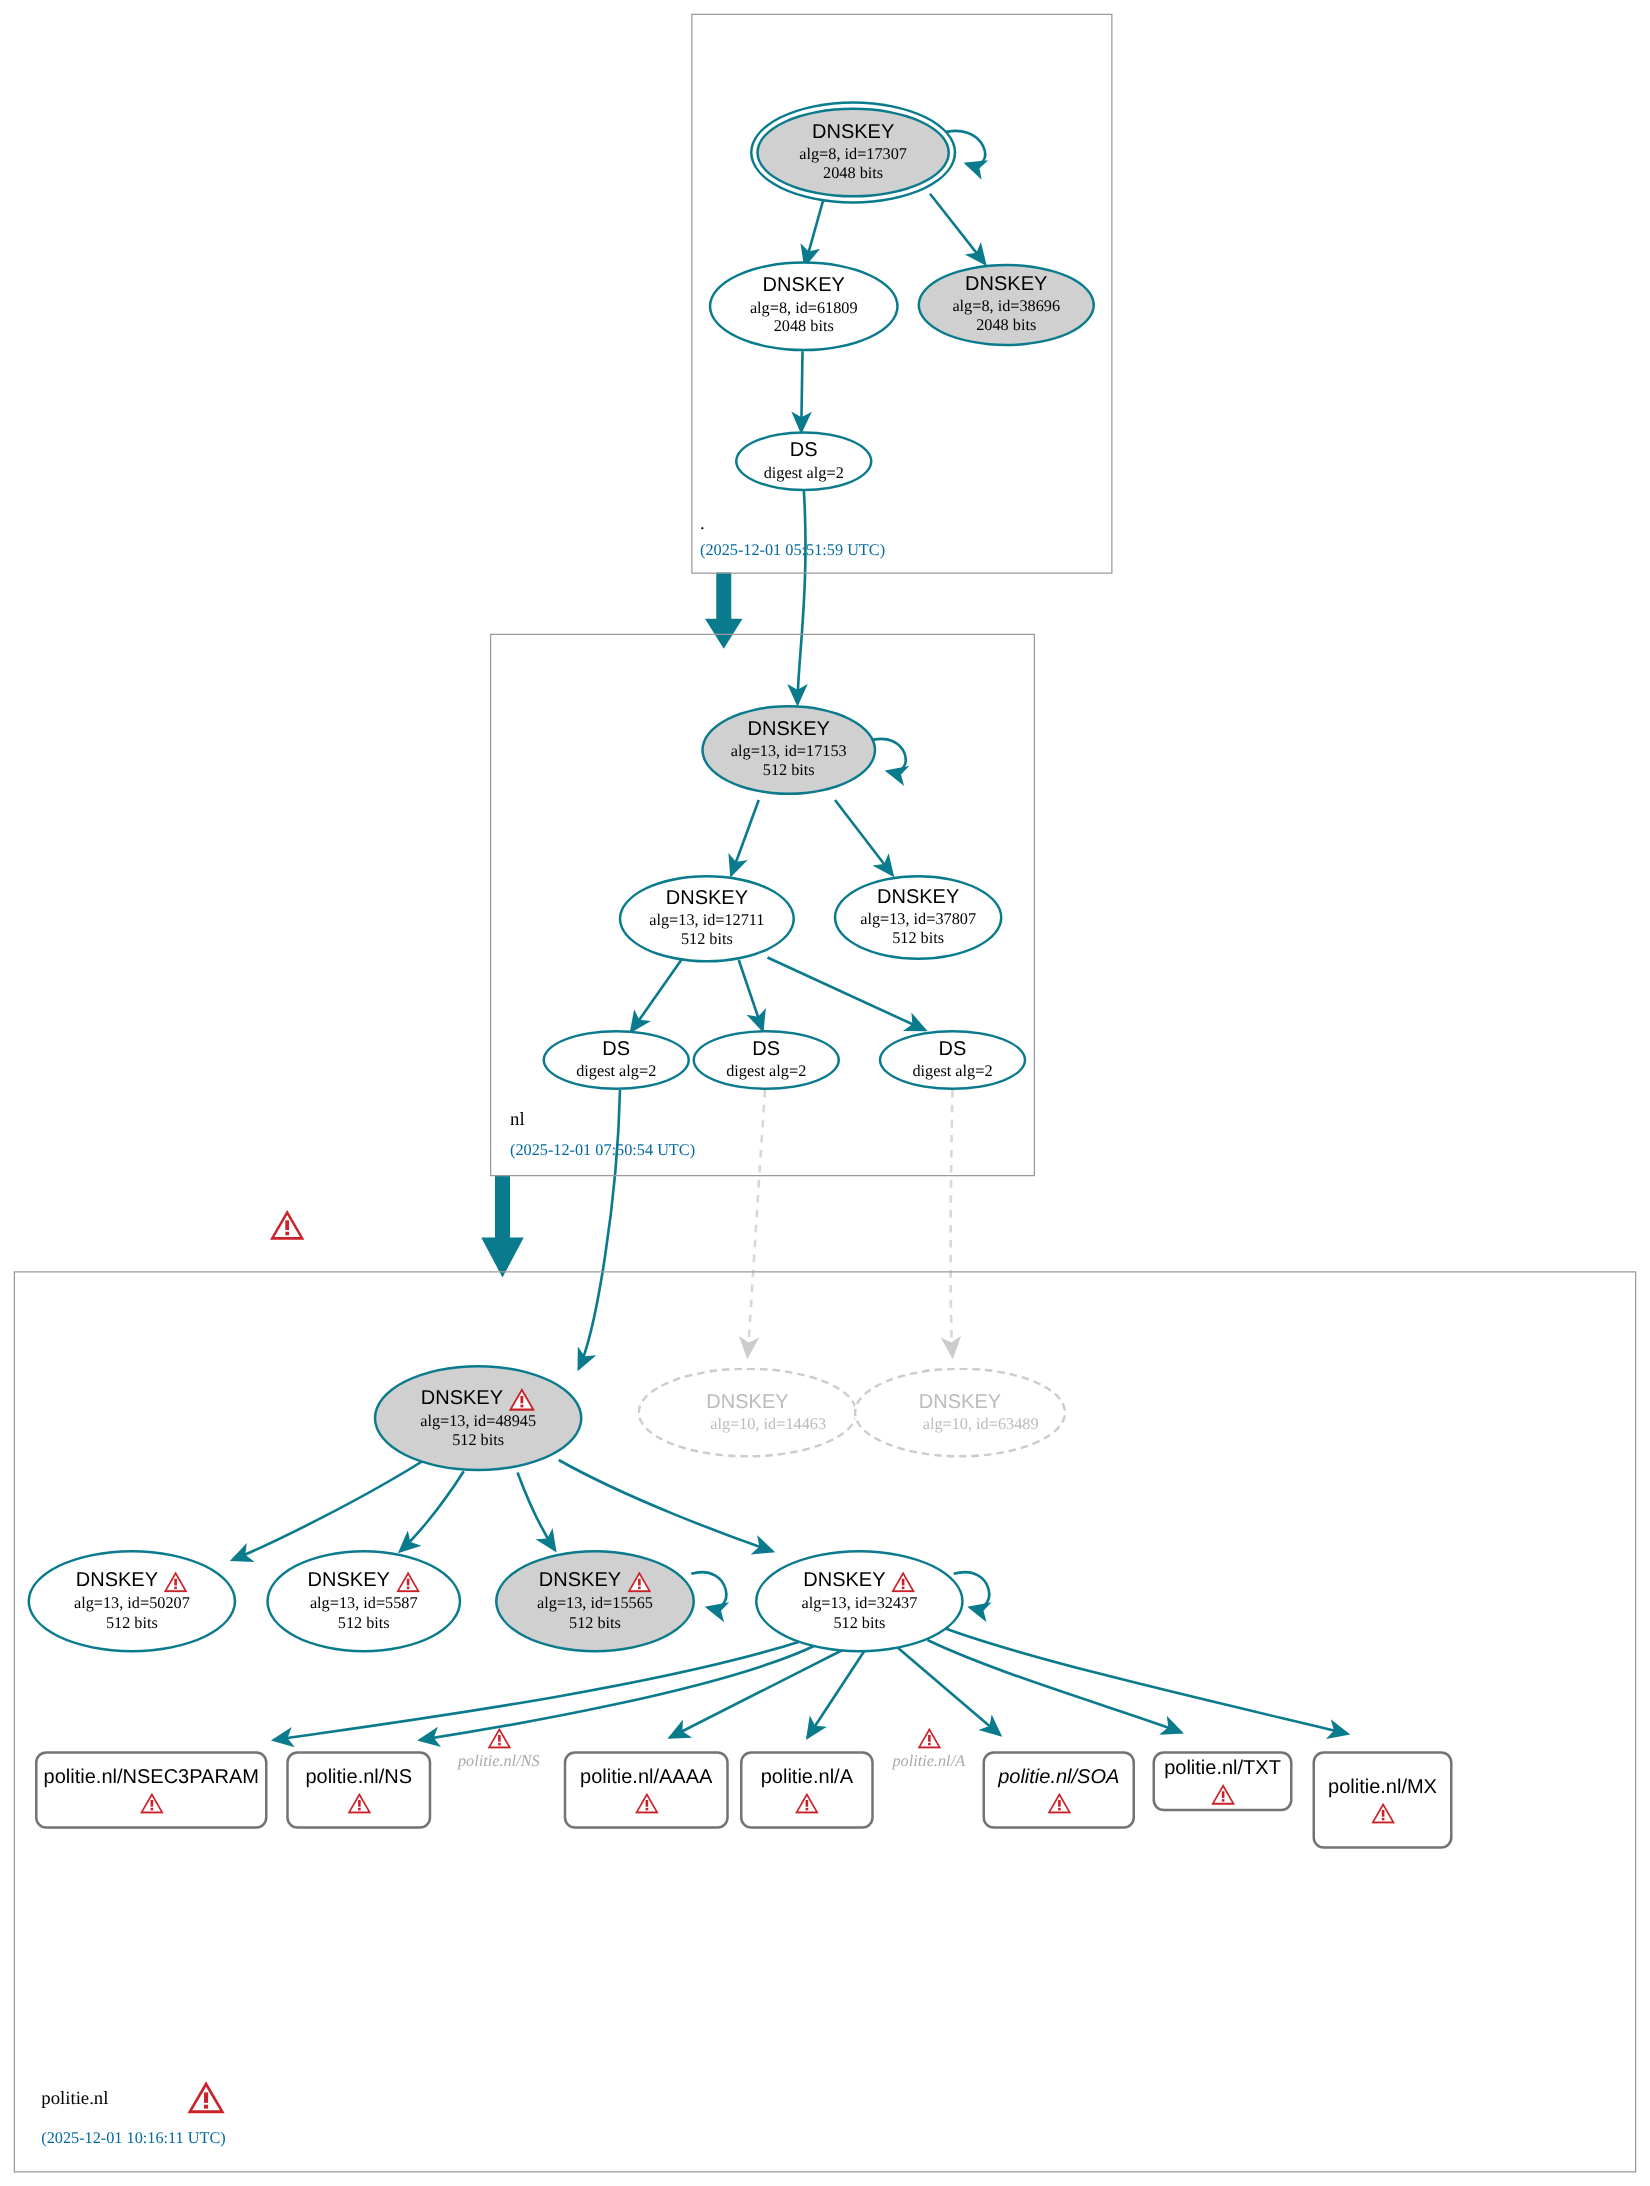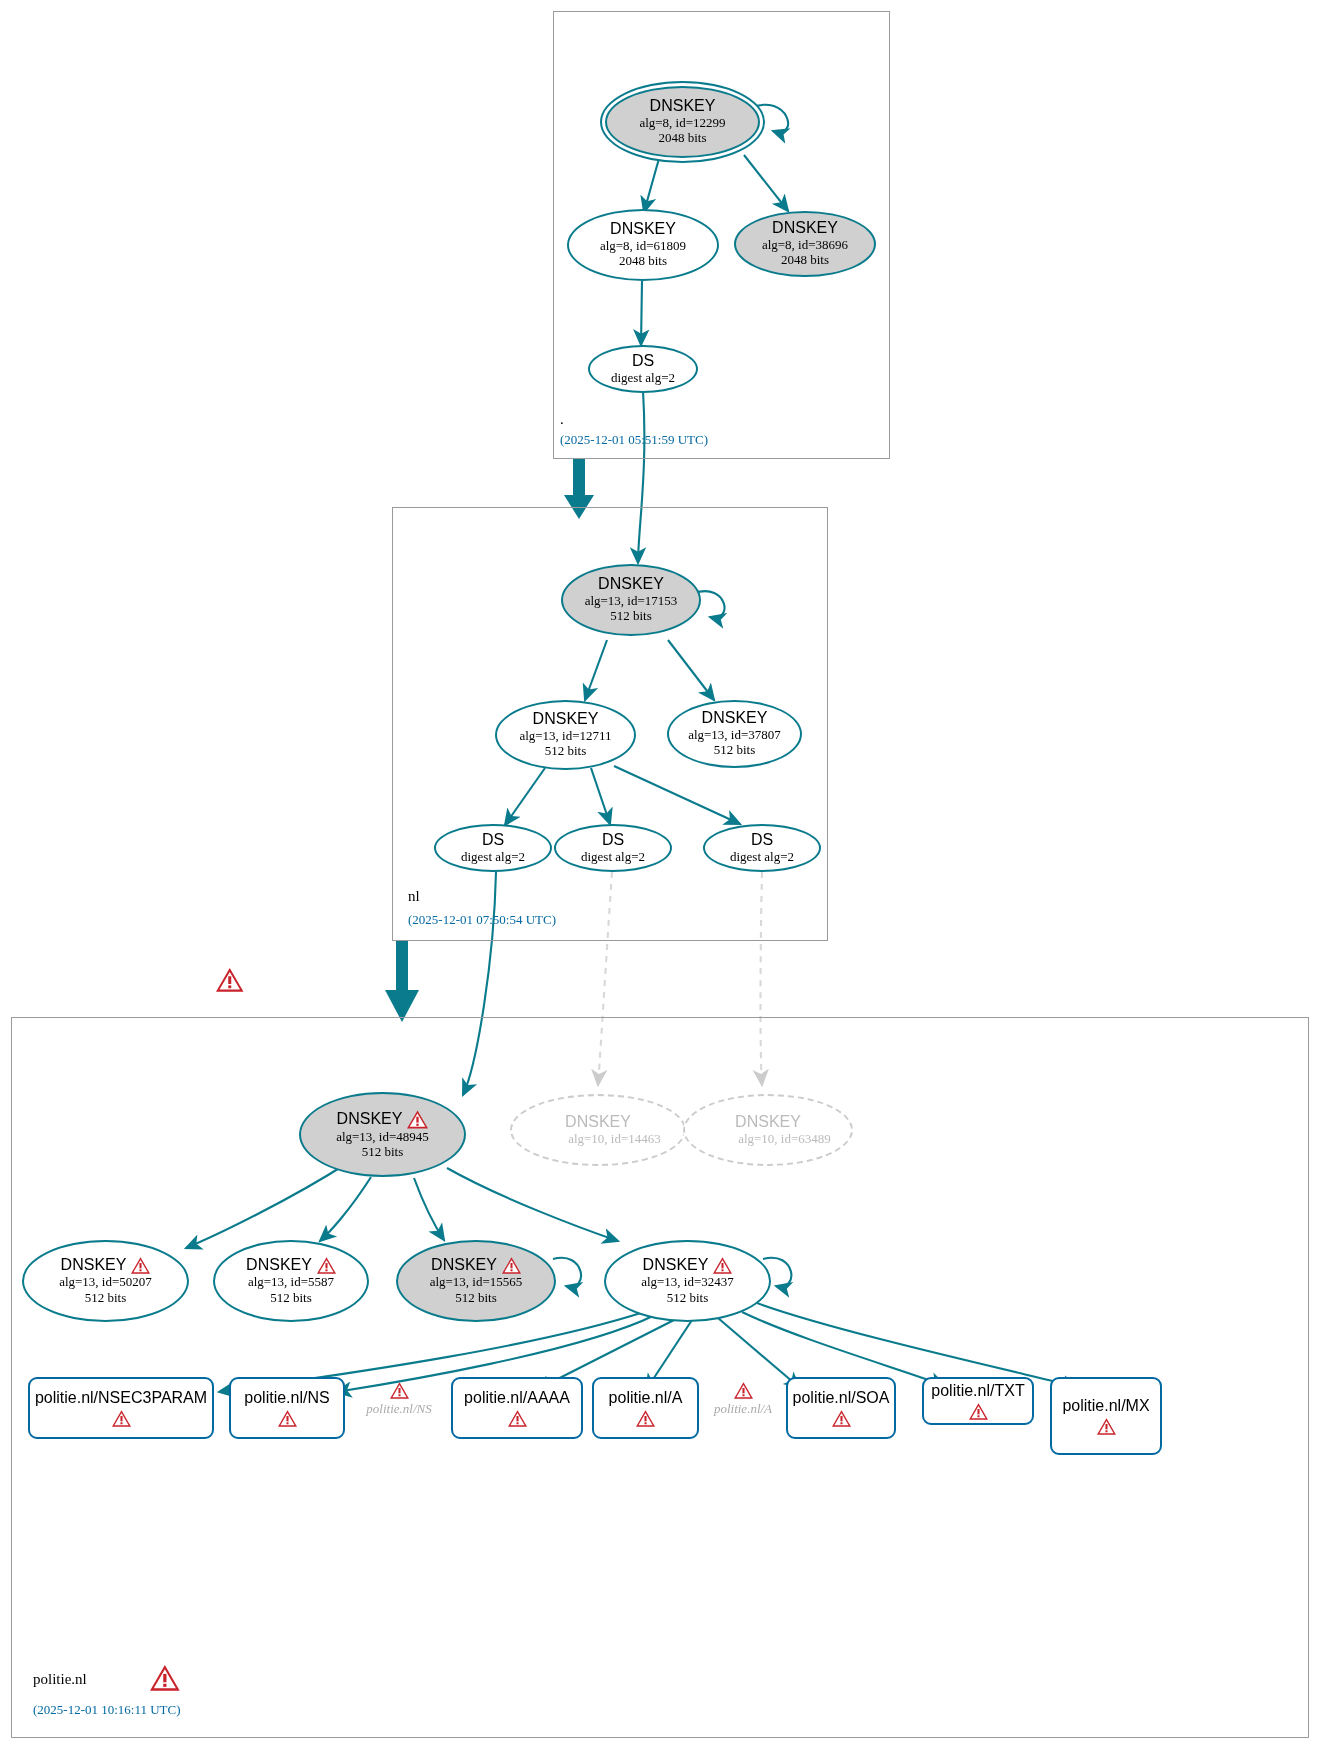--- a/index.html
+++ b/index.html
@@ -65,23 +65,24 @@
   .ellipse.dashed {
     border: 2px dashed #cccccc;
     background: #ffffff;
   }
   .ellipse.double {
     border: 2px solid #0a7b8c;
     background: #d0d0d0;
     box-shadow: 0 0 0 3px #ffffff, 0 0 0 5px #0a7b8c;
   }
   .rrset {
-    border: 2px solid #0369a1;
+    border: 2px solid #737373;
     border-radius: 9px;
     background: #ffffff;
+    margin-top: 24px;
   }
   .n-title {
     font-family: "Liberation Sans", sans-serif;
     font-size: 16px;
     color: #000000;
     line-height: 1.05;
     display: flex;
     align-items: center;
     gap: 5px;
     justify-content: center;
@@ -225,21 +226,21 @@
       <path d="M11,3.2 L19.2,17.2 L2.8,17.2 Z" fill="#ffffff"></path>
       <rect x="9.8" y="6.6" width="2.4" height="6.2" fill="#c9222a"></rect>
       <rect x="9.8" y="13.9" width="2.4" height="2.3" fill="#c9222a"></rect>
     </g>
   </svg>
 
   <div class="node ellipse double" style="left:605px; top:86px; width:155px; height:72px;">
     <div class="n-title">
         <span>DNSKEY</span>
       </div>
-    <div class="n-sub">alg=8, id=12299</div>
+    <div class="n-sub">alg=8, id=17307</div>
     <div class="n-sub">2048 bits</div>
   </div>
 
   <div class="node ellipse" style="left:567px; top:209px; width:152px; height:72px;">
     <div class="n-title">
         <span>DNSKEY</span>
       </div>
     <div class="n-sub">alg=8, id=61809</div>
     <div class="n-sub">2048 bits</div>
   </div>
@@ -441,21 +442,21 @@
   <div class="orphan" style="left:700px; top:1382px; width:86px;">
     <svg class="warn mid" viewBox="0 0 22 19">
       <path d="M11,0 L22,19 L0,19 Z" fill="#c9222a"></path>
       <path d="M11,3.2 L19.2,17.2 L2.8,17.2 Z" fill="#ffffff"></path>
       <rect x="9.8" y="6.6" width="2.4" height="6.2" fill="#c9222a"></rect>
       <rect x="9.8" y="13.9" width="2.4" height="2.3" fill="#c9222a"></rect>
     </svg>
     <div class="orphan-text">politie.nl/A</div>
   </div>
 
-  <div class="node rrset" style="left:786px; top:1377px; width:110px; height:62px;">
+  <div class="node rrset" style="left:786px; top:1377px; width:122px; height:62px;font-style:italic;">
     <div class="rr-label">politie.nl/SOA</div>
     <svg class="warn mid" viewBox="0 0 22 19" style="margin-top:3px;">
       <path d="M11,0 L22,19 L0,19 Z" fill="#c9222a"></path>
       <path d="M11,3.2 L19.2,17.2 L2.8,17.2 Z" fill="#ffffff"></path>
       <rect x="9.8" y="6.6" width="2.4" height="6.2" fill="#c9222a"></rect>
       <rect x="9.8" y="13.9" width="2.4" height="2.3" fill="#c9222a"></rect>
     </svg>
   </div>
 
   <div class="node rrset" style="left:922px; top:1377px; width:112px; height:48px;">

